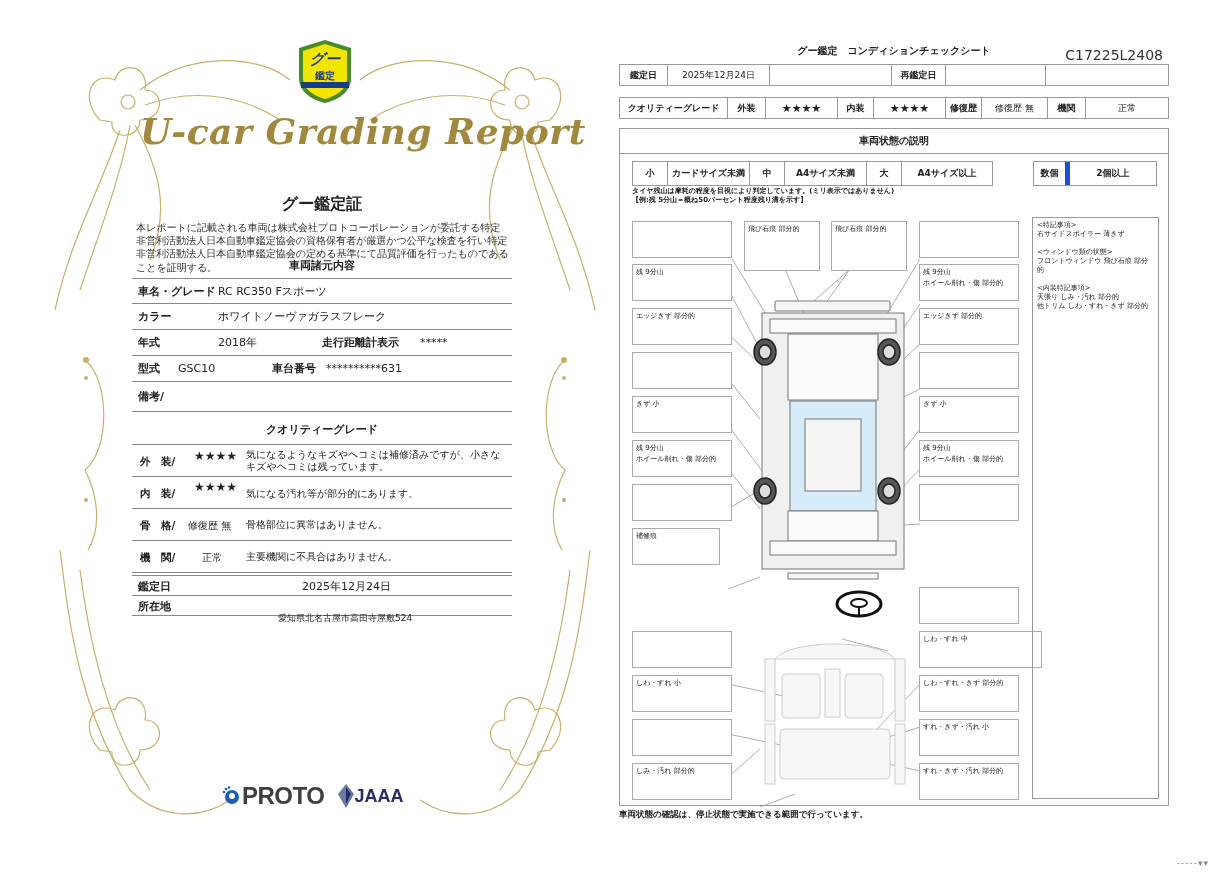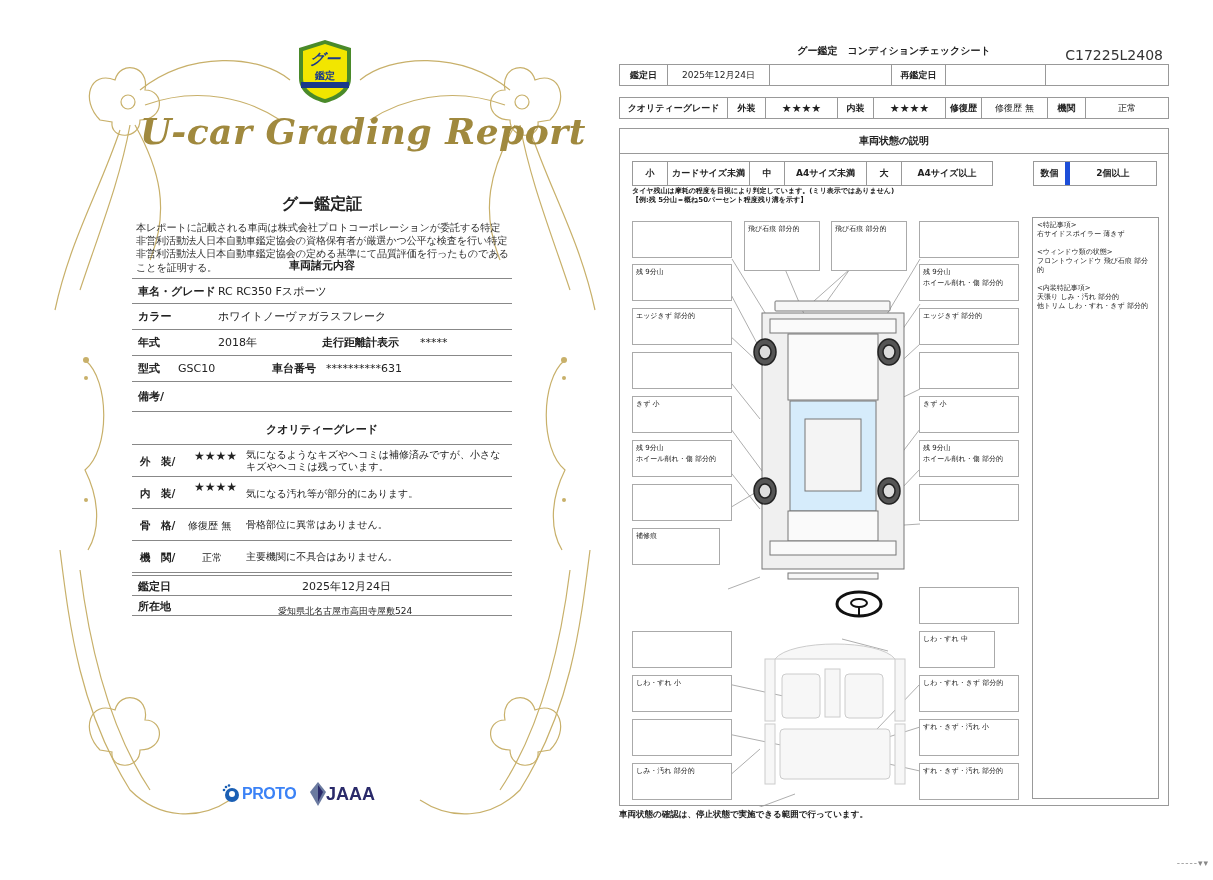--- a/index.html
+++ b/index.html
@@ -30,21 +30,21 @@
   .grade-row span { position: absolute; white-space: nowrap; }
   .grade-row .desc { white-space: normal; width: 260px; line-height: 12px; font-size: 10px; }
   .info-row { position: relative; border-bottom: 1.5px solid #888; height: 20px; font-size: 11px; }
   .info-row span { position: absolute; white-space: nowrap; top: 3px; }
   .notes {
     position: absolute; left: 100px; top: 610px; width: 370px; font-family: "DejaVu Serif", "Liberation Serif", serif;
     font-size: 10px; line-height: 12.4px; color: #333; letter-spacing: -0.3px;
   }
   .notes .bul { padding-left: 12px; text-indent: -12px; }
   .logos { position: absolute; left: 182px; top: 752px; display: flex; align-items: center; gap: 14px; }
-  .proto { font-family: "Liberation Sans", sans-serif; font-weight: bold; font-size: 16px; color: #3b82f6; letter-spacing: -0.5px; display: flex; align-items: center; }
+  .proto { font-family: "Liberation Sans", sans-serif; font-weight: bold; font-size: 24px; color: #404040; letter-spacing: -0.5px; display: flex; align-items: center; }
   .jaaa { font-family: "Liberation Sans", sans-serif; font-weight: bold; font-size: 18px; color: #2a2a6a; display: flex; align-items: center; }
 
   
   #sheet { position: absolute; left: 619px; top: 44px; width: 550px; height: 780px; font-size: 9px; }
   .sheet-title { position: absolute; left: 0; top: 0; width: 550px; text-align: center; font-size: 10px; font-weight: bold; }
   .sheet-id { position: absolute; right: 6px; top: 3px; font-size: 14px; color: #333; }
   .tbl { position: absolute; left: 0; width: 550px; border: 1.5px solid #999; display: flex; height: 22px; }
   .tbl .c { border-right: 1px solid #999; display: flex; align-items: center; justify-content: center; font-size: 9px; white-space: nowrap; }
   .tbl .c:last-child { border-right: none; }
   .tbl .c.b { font-weight: bold; }
@@ -167,21 +167,21 @@
     </div>
   </div>
 
   <div class="spec-table" style="top:545px; border-top:1.5px solid #888;">
     <div class="info-row">
       <span class="lbl" style="left:6px;">鑑定日</span>
       <span style="left:170px;">2025年12月24日</span>
     </div>
     <div class="info-row">
       <span class="lbl" style="left:6px;">所在地</span>
-      <span style="left:146px; font-size:9px; top:9px;">愛知県北名古屋市高田寺屋敷524</span>
+      <span style="left:146px; font-size:9px; top:16px;">愛知県北名古屋市高田寺屋敷524</span>
     </div>
   </div>
 
 
   <div class="logos">
     <div class="proto">
       <svg width="20" height="20" viewBox="0 0 20 20">
         <circle cx="10" cy="11" r="7" fill="#1a5fb4"></circle>
           <circle cx="10" cy="10" r="3" fill="#fff"></circle>
         <circle cx="4" cy="3" r="1.3" fill="#1a5fb4"></circle>
@@ -341,21 +341,21 @@
     <div class="cbox" style="left:299px; top:311px; width:100px; height:37px;">残 9分山
 ホイール削れ・傷 部分的</div>
     <div class="cbox" style="left:299px; top:355px; width:100px; height:37px;"></div>
 
     <div class="cbox" style="left:12px; top:502px; width:100px; height:37px;"></div>
     <div class="cbox" style="left:12px; top:546px; width:100px; height:37px;">しわ・すれ 小</div>
     <div class="cbox" style="left:12px; top:590px; width:100px; height:37px;"></div>
     <div class="cbox" style="left:12px; top:634px; width:100px; height:37px;">しみ・汚れ 部分的</div>
 
     <div class="cbox" style="left:299px; top:458px; width:100px; height:37px;"></div>
-    <div class="cbox" style="left:299px; top:502px; width:76px; height:37px;">しわ・すれ 中</div>
+    <div class="cbox" style="left:299px; top:502px; width:123px; height:37px;">しわ・すれ 中</div>
     <div class="cbox" style="left:299px; top:546px; width:100px; height:37px;">しわ・すれ・きず 部分的</div>
     <div class="cbox" style="left:299px; top:590px; width:100px; height:37px;">すれ・きず・汚れ 小</div>
     <div class="cbox" style="left:299px; top:634px; width:100px; height:37px;">すれ・きず・汚れ 部分的</div>
 
     <div class="special">
       <div class="g">
         <div>&lt;特記事項&gt;</div>
         <div>右サイドスポイラー 薄きず</div>
       </div>
       <div class="g">

